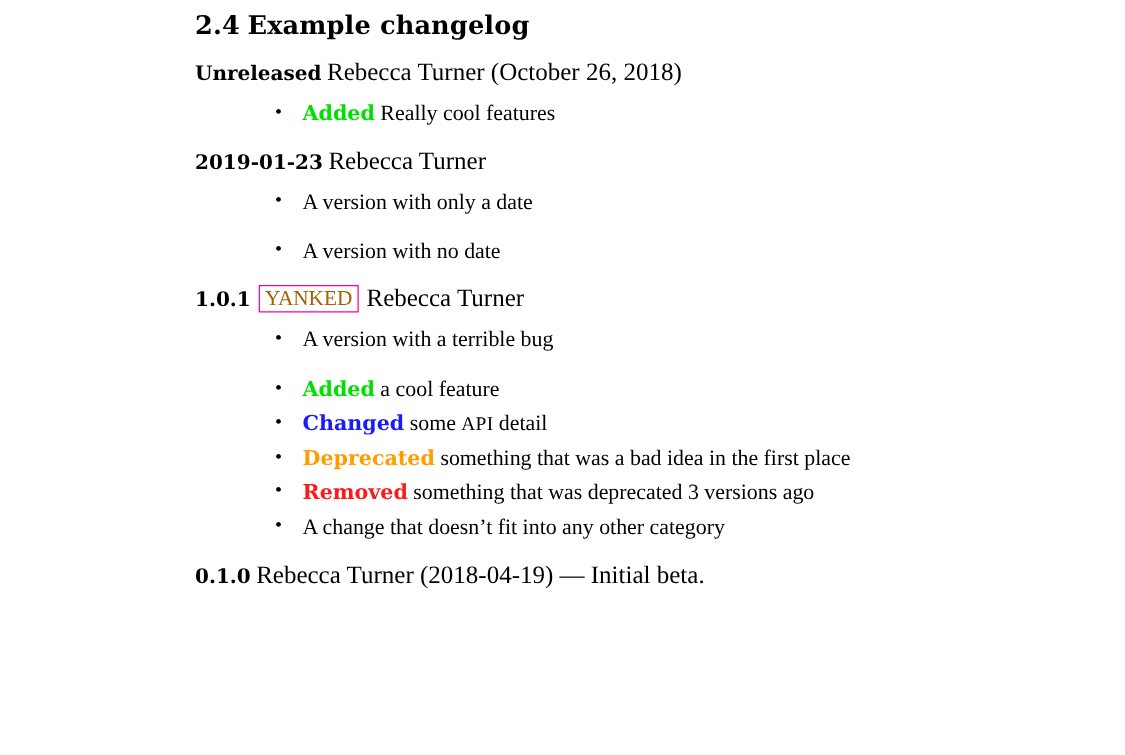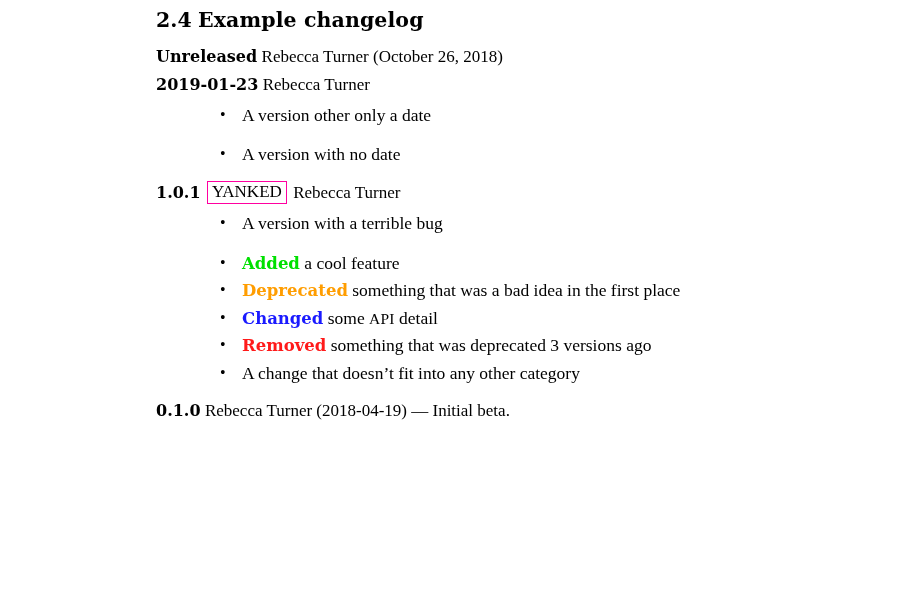--- a/index.html
+++ b/index.html
@@ -42,25 +42,25 @@
     margin: 0 0 6px 0;
     font-size: 17.5px;
     line-height: 1.25;
   }
   .entry .ver {
     font-family: "DejaVu Serif", serif;
     font-weight: bold;
     font-size: 16px;
   }
   .entry .meta {
-    font-size: 17px;
+    font-size: 20px;
   }
   .yanked {
     display: inline-block;
-    color: #000000;
+    color: #a16207;
     border: 1px solid #ff00a0;
     padding: 0px 4px 1px 4px;
     margin: 0 2px;
     font-size: 17px;
     line-height: 1.15;
     vertical-align: 1px;
   }
   ul.changes {
     list-style: none;
     margin: 6px 0 12px 0;
@@ -103,46 +103,49 @@
   <div class="content">
 
     <h2 class="section-title">
       <span class="secnum">2.4</span><span>Example changelog</span>
     </h2>
 
     <div class="entry">
       <span class="ver">Unreleased</span>
       <span class="meta">Rebecca Turner (October 26, 2018)</span>
     </div>
+    <ul class="changes">
+      <li><span class="tag tag-added">Added</span> <span>Really cool features</span></li>
+    </ul>
 
     <div class="entry">
       <span class="ver">2019-01-23</span>
       <span class="meta">Rebecca Turner</span>
     </div>
     <ul class="changes">
-      <li><span>A version other only a date</span></li>
+      <li><span>A version with only a date</span></li>
     </ul>
 
     <ul class="changes">
       <li><span>A version with no date</span></li>
     </ul>
 
     <div class="entry">
       <span class="ver">1.0.1</span>
       <span class="yanked">YANKED</span>
       <span class="meta">Rebecca Turner</span>
     </div>
     <ul class="changes">
       <li><span>A version with a terrible bug</span></li>
     </ul>
 
     <ul class="changes">
       <li><span class="tag tag-added">Added</span> <span>a cool feature</span></li>
+      <li><span class="tag tag-changed">Changed</span> some <span class="sc">API</span> detail</li>
       <li><span class="tag tag-deprecated">Deprecated</span> <span>something that was a bad idea in the first place</span></li>
-      <li><span class="tag tag-changed">Changed</span> some <span class="sc">API</span> detail</li>
       <li><span class="tag tag-removed">Removed</span> <span>something that was deprecated 3 versions ago</span></li>
       <li><span>A change that doesn’t fit into any other category</span></li>
     </ul>
 
     <div class="entry">
       <span class="ver">0.1.0</span>
       <span class="meta">Rebecca Turner (2018-04-19) — Initial beta.</span>
     </div>
 
   </div>

